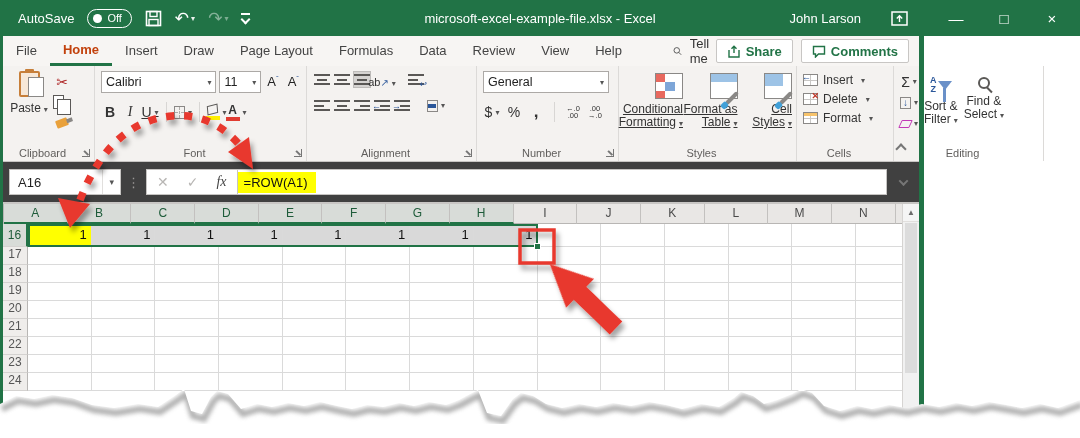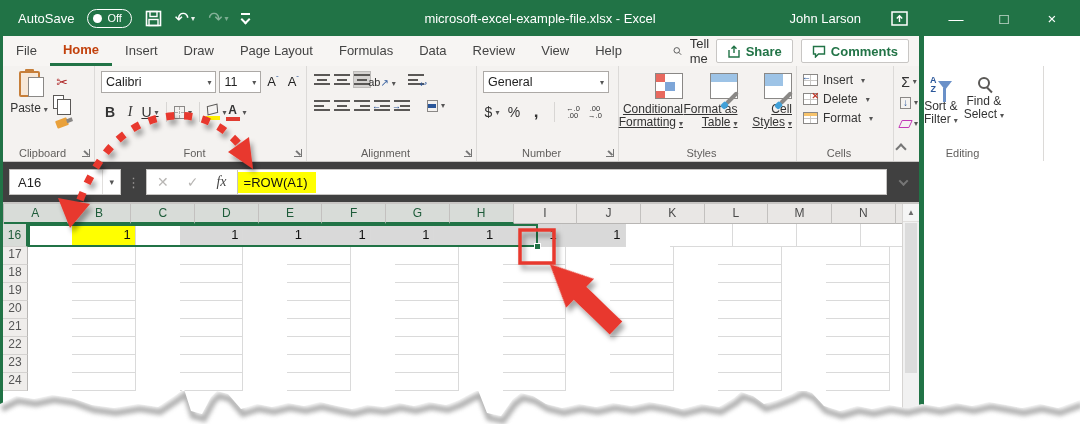--- a/index.html
+++ b/index.html
@@ -205,21 +205,21 @@
   .grid { position:relative; background:#fff; height:234px; overflow:hidden; }
   .hdr-row { display:flex; height:20px; }
   .corner { width:25px; height:20px; background:#e9e7e5; border-right:1px solid #b8b6b4;
             border-bottom:1px solid #b8b6b4; position:relative; }
   .corner::after { content:""; position:absolute; right:2px; bottom:2px; width:0; height:0;
                    border-left:11px solid transparent; border-bottom:11px solid #b4b2b0; }
   .col-h { width:63.7px; height:20px; background:#e9e7e5; border-right:1px solid #c3c1bf;
            border-bottom:1px solid #b8b6b4; text-align:center; font-size:12px; line-height:19px;
            color:#4a4a4a; flex:none; }
   .col-h.sel { background:#d8dcd8; border-bottom:2px solid #217346; color:#1e5c3a; line-height:18px; }
-  .g-row { display:flex; height:18px;gap:44px; }
+  .g-row { display:flex; height:18px; }
   .g-row.r16 { height:23px; }
   .row-h { width:25px; flex:none; background:#efedeb; border-right:1px solid #b8b6b4;
            border-bottom:1px solid #d4d2d0; font-size:12px; color:#555; text-align:center; }
   .r16 .row-h { background:#d8dcd8; color:#1e5c3a; border-right:2px solid #217346; line-height:22px; }
   .cell { width:63.7px; flex:none; border-right:1px solid #dadada; border-bottom:1px solid #dadada;
           font-size:13px; color:#111; text-align:right; padding-right:4px; }
   .r16 .cell { background:#d9d9d9; line-height:22px; }
   .r16 .cell.active-cell { background:#ffff00; }
   .r16 .cell.empty-sel { background:#fff; }
   .sel-outline { position:absolute; left:25px; top:20px; width:510px; height:23px;

